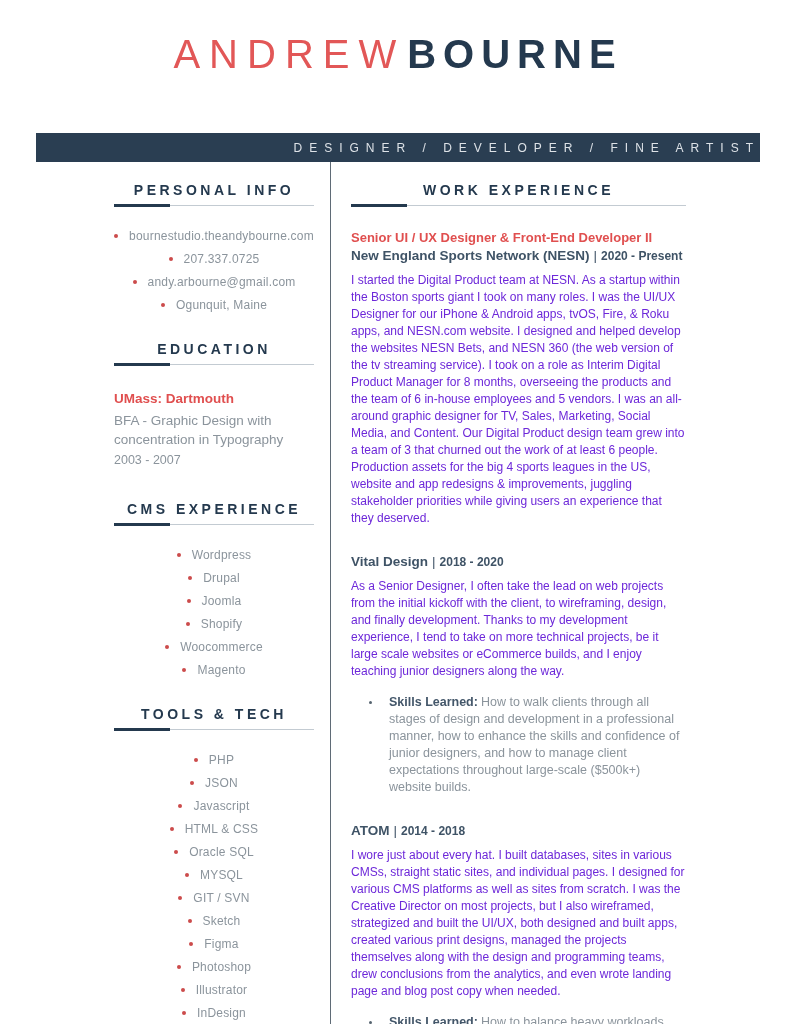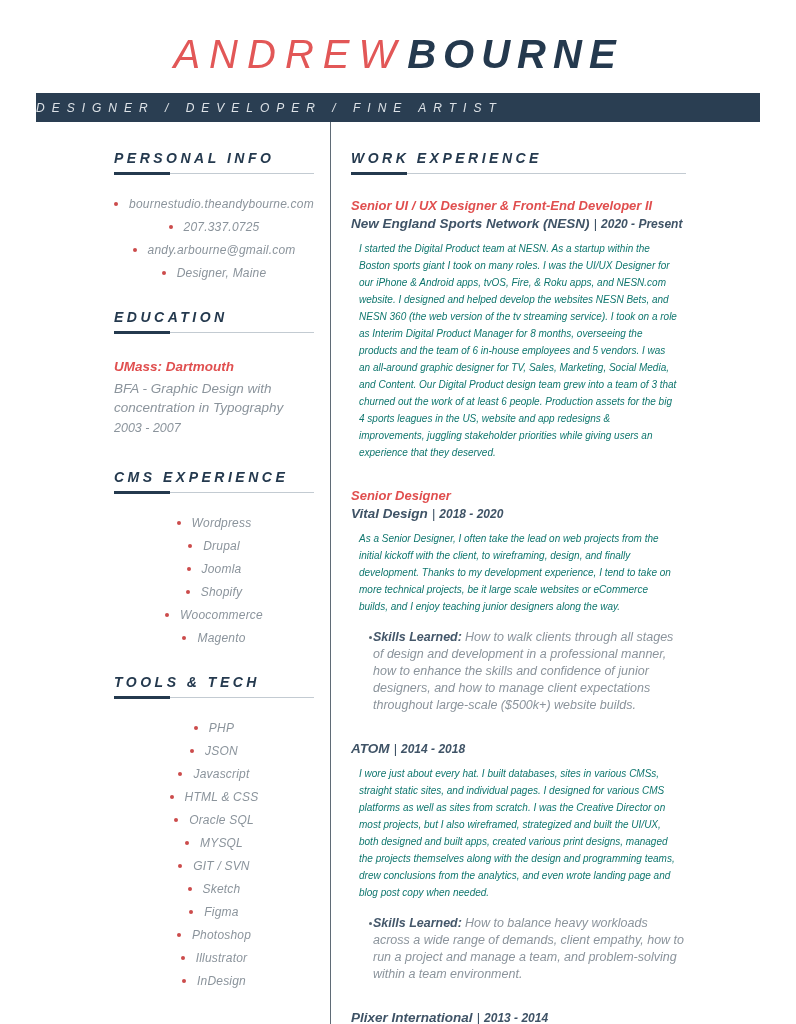--- a/index.html
+++ b/index.html
@@ -1,42 +1,42 @@
 <!DOCTYPE html>
 <html><head>
 <meta charset="utf-8">
 <style>
   * { box-sizing: border-box; }
   html, body { margin: 0; padding: 0; background: #ffffff; }
   .page {
     width: 724px; height: 1024px; margin: 0 auto; background: #ffffff;
     font-family: "Liberation Sans", sans-serif; overflow: hidden;
-    display: flex; flex-direction: column; font-style: italic;
+    display: flex; flex-direction: column;
   }
 
   
   .name-block { text-align: center; padding: 32px 0 16px; white-space: nowrap; }
   .name-first { color: #e25757; font-weight: 300; letter-spacing: 9px; font-size: 40px; }
   .name-last  { color: #24394e; font-weight: 700; letter-spacing: 7px; font-size: 40px; margin-left: 2px; }
   .tagline-band {
-    background: #2a3e52; color: #dde2e7; text-align: left;
-    font-size: 12px; letter-spacing: 7px; padding: 8px 0 7px; font-weight: 400;
+    background: #2a3e52; color: #dde2e7; text-align: right;
+    font-size: 12px; letter-spacing: 7px; padding: 8px 0 7px; font-weight: 400; margin-top: 40px;
   }
 
   
   .content { display: flex; flex: 1; }
   .sidebar {
     width: 295px; padding: 16px 16px 0 78px;
     border-right: 1px solid #5f6b76; flex-shrink: 0;
   }
   .main { flex: 1; padding: 16px 74px 0 20px; }
 
   .section-heading {
     font-size: 14px; font-weight: 700; color: #24394e;
-    letter-spacing: 3.5px; margin: 12px 0 7px;
+    letter-spacing: 3.5px; margin: 4px 0 7px; text-align: center;
   }
   .rule { position: relative; height: 1px; background: #c3cbd2; }
   .rule::before {
     content: ""; position: absolute; left: 0; top: -1px;
     width: 56px; height: 3px; background: #24394e;
   }
 
   
   .side-list { list-style: none; margin: 24px 0 30px; padding: 0; }
   .side-list li {
@@ -52,23 +52,23 @@
   .edu-degree { color: #8b949c; font-size: 13.5px; line-height: 19px; margin: 0; }
   .edu-years  { color: #8b949c; font-size: 12.5px; margin: 4px 0 0; }
 
   
   .work-rule { margin-bottom: 24px; }
   .job { margin-bottom: 27px; }
   .job-title { color: #e04f4f; font-weight: 700; font-size: 13px; margin: 0 0 3px; }
   .company-line { color: #3f5366; font-weight: 700; font-size: 13.5px; margin: 0 0 9px; }
   .company-line .pipe { margin: 0 4px; font-weight: 400; color: #3f5366; }
   .company-line .dates { font-size: 12px; text-align: right; }
-  .job-desc { color: #0f766e; font-size: 10px; line-height: 17px; margin: 8px; }
+  .job-desc { color: #6d28d9; font-size: 12px; line-height: 17px; margin: 0; }
   .skill-item {
-    display: flex; gap: 1px; margin: 14px 0 0 18px;
+    display: flex; gap: 17px; margin: 14px 0 0 18px;
     color: #8b949c; font-size: 12.5px; line-height: 17px;
   }
   .skill-item .dot { background: #55636f; width: 3px; height: 3px; margin-top: 7px; }
   .skill-label { color: #44576a; font-weight: 700; margin-right: 3px; }
 </style>
 </head>
 <body>
 
 <div class="page">
 
@@ -94,21 +94,21 @@
           <li>
               <span class="dot"></span>
               <span>207.337.0725</span>
             </li>
           <li>
               <span class="dot"></span>
               <span>andy.arbourne@gmail.com</span>
             </li>
           <li>
               <span class="dot"></span>
-              <span>Designer, Maine</span>
+              <span>Ogunquit, Maine</span>
             </li>
         </ul>
       </section>
 
       <section>
         <h2 class="section-heading">EDUCATION</h2>
         <div class="rule"></div>
         <div class="edu-block">
           <p class="edu-school">UMass: Dartmouth</p>
           <p class="edu-degree">BFA - Graphic Design with concentration in Typography</p>
@@ -210,21 +210,20 @@
 
       <section class="job">
         <h3 class="job-title">Senior UI / UX Designer &amp; Front-End Developer II</h3>
         <div class="company-line">
           <span>New England Sports Network (NESN)</span><span class="pipe">|</span><span class="dates">2020 - Present</span>
         </div>
         <p class="job-desc">I started the Digital Product team at NESN. As a startup within the Boston sports giant I took on many roles. I was the UI/UX Designer for our iPhone &amp; Android apps, tvOS, Fire, &amp; Roku apps, and NESN.com website. I designed and helped develop the websites NESN Bets, and NESN 360 (the web version of the tv streaming service). I took on a role as Interim Digital Product Manager for 8 months, overseeing the products and the team of 6 in-house employees and 5 vendors. I was an all-around graphic designer for TV, Sales, Marketing, Social Media, and Content. Our Digital Product design team grew into a team of 3 that churned out the work of at least 6 people. Production assets for the big 4 sports leagues in the US, website and app redesigns &amp; improvements, juggling stakeholder priorities while giving users an experience that they deserved.</p>
       </section>
 
       <section class="job">
-        <h3 class="job-title">Senior Designer</h3>
         <div class="company-line">
           <span>Vital Design</span><span class="pipe">|</span><span class="dates">2018 - 2020</span>
         </div>
         <p class="job-desc">As a Senior Designer, I often take the lead on web projects from the initial kickoff with the client, to wireframing, design, and finally development. Thanks to my development experience, I tend to take on more technical projects, be it large scale websites or eCommerce builds, and I enjoy teaching junior designers along the way.</p>
         <div class="skill-item">
           <span class="dot"></span>
           <span><span class="skill-label">Skills Learned:</span><span>How to walk clients through all stages of design and development in a professional manner, how to enhance the skills and confidence of junior designers, and how to manage client expectations throughout large-scale ($500k+) website builds.</span></span>
         </div>
       </section>
 

